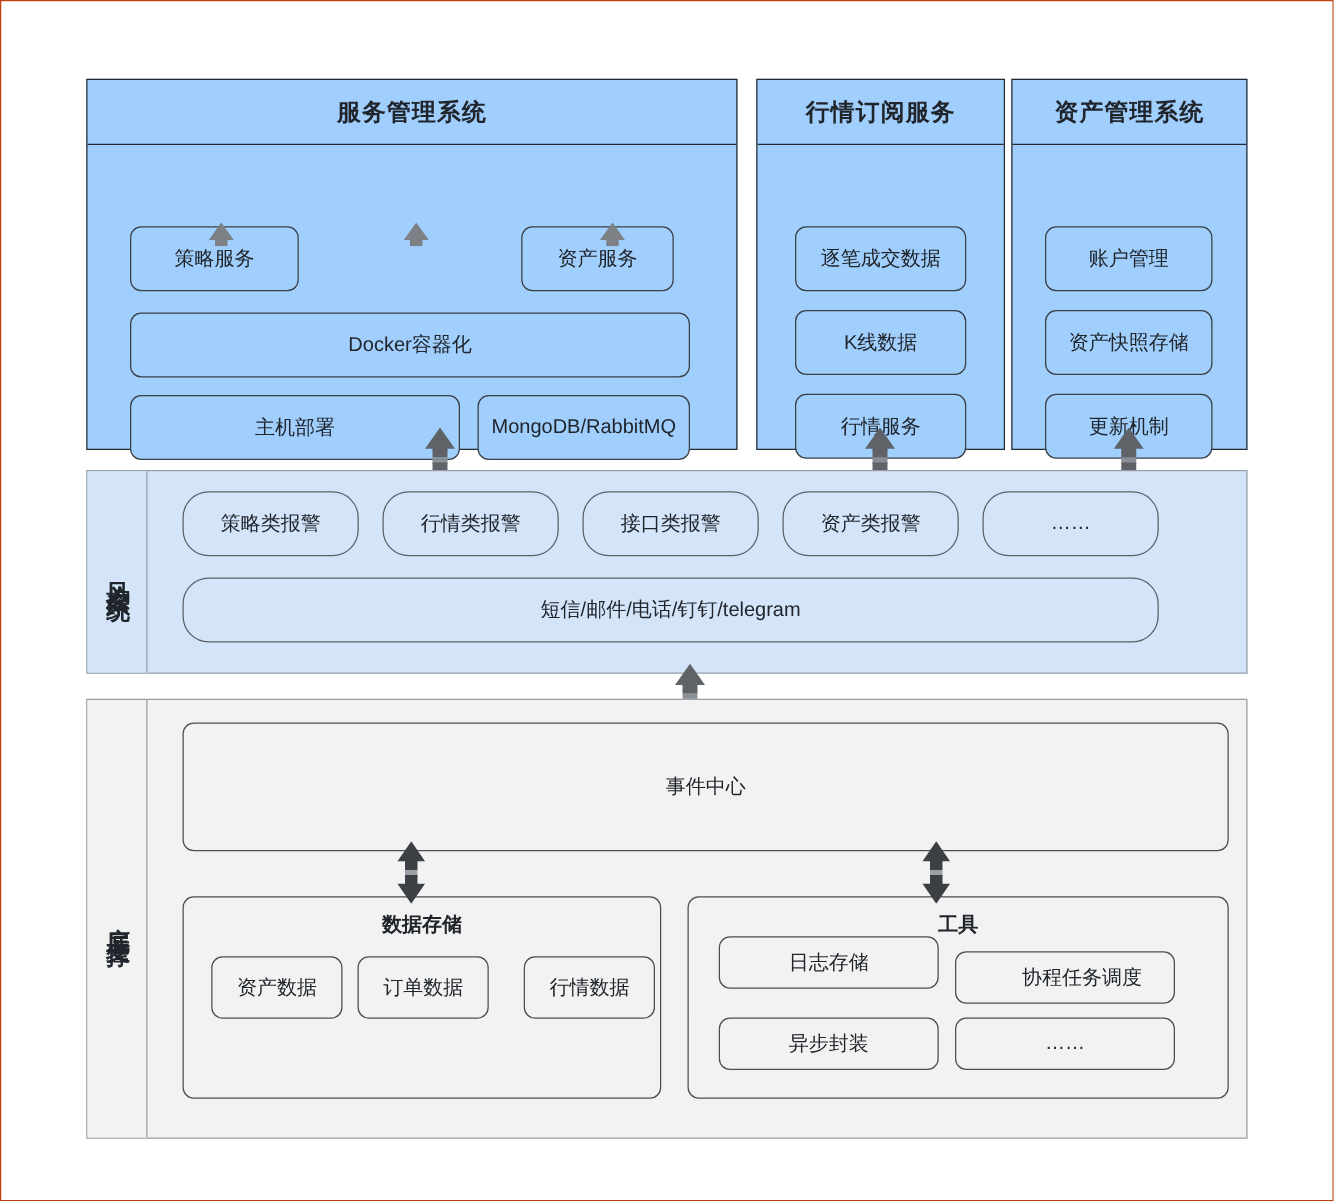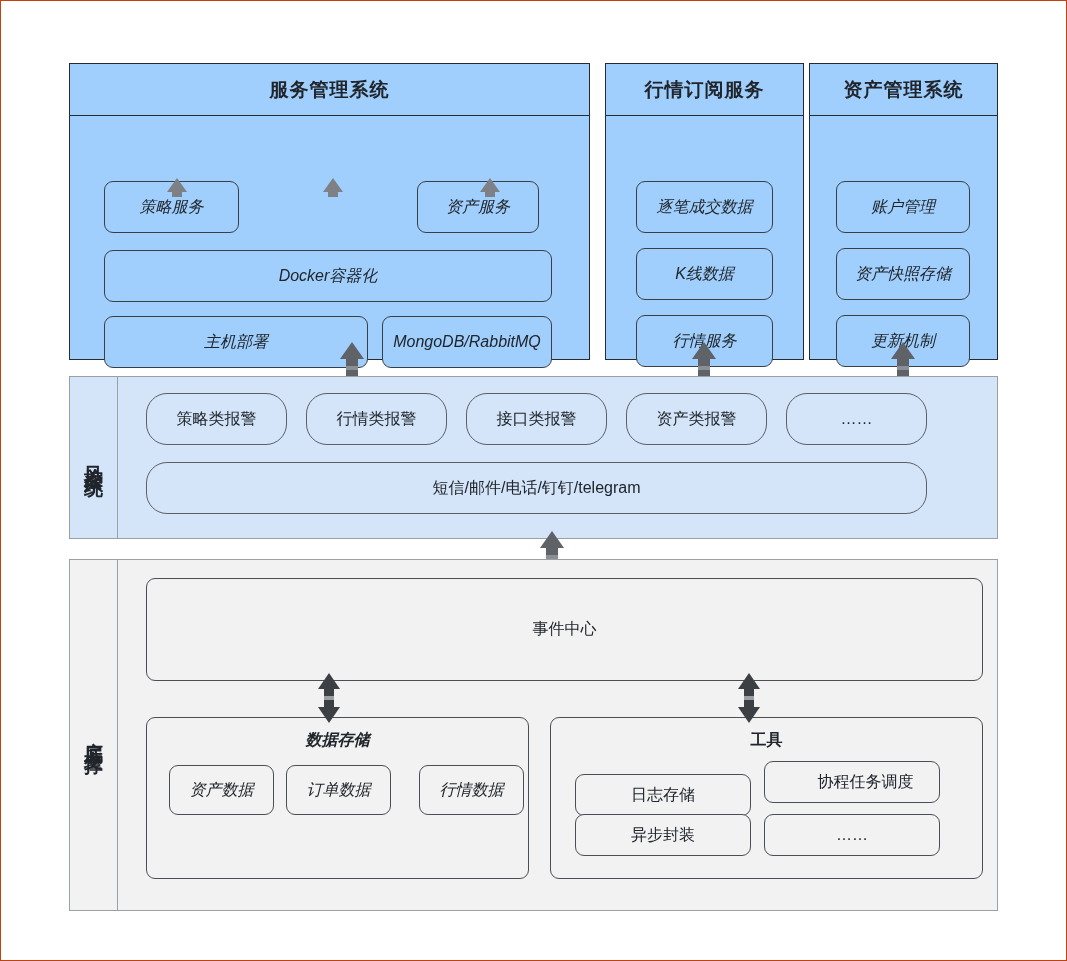--- a/index.html
+++ b/index.html
@@ -27,21 +27,20 @@
     border-bottom: 1.6px solid #262b32;
     display: flex; align-items: center; justify-content: center;
     font-weight: bold;
     font-size: 19px;
     color: #20252b;
     letter-spacing: 1px;
   }
   .panel-body {
     position: relative;
     padding: 12px 14px;
-    font-style: italic;
   }
 
   .rbox {
     border: 1px solid #3a3f45;
     border-radius: 9px;
     background: #a0cffd;
     display: flex; align-items: center; justify-content: center;
     font-size: 16px;
     color: #20252b;
     text-align: center;
@@ -208,30 +207,30 @@
   </div>
 
   <div class="band-base" style="left:68px; top:558px; width:929px; height:352px;">
     <div class="band-label">
       <span>底层支撑</span>
     </div>
     <div class="band-body">
 
       <div class="gbox" style="position:absolute; left:28px; top:18px; width:837px; height:103px;">事件中心</div>
 
-      <div class="gbox" style="position:absolute; left:28px; top:157px; width:383px; height:162px;font-style:italic;">
+      <div class="gbox" style="position:absolute; left:28px; top:157px; width:383px; height:162px;">
         <div class="group-title">数据存储</div>
         <div class="gbox" style="position:absolute; left:22px; top:47px; width:105px; height:50px;">资产数据</div>
         <div class="gbox" style="position:absolute; left:139px; top:47px; width:105px; height:50px;">订单数据</div>
         <div class="gbox" style="position:absolute; left:272px; top:47px; width:105px; height:50px;">行情数据</div>
       </div>
 
       <div class="gbox" style="position:absolute; left:432px; top:157px; width:433px; height:162px;">
         <div class="group-title">工具</div>
-        <div class="gbox" style="position:absolute; left:24px; top:56px; width:176px; height:42px;">日志存储</div>
+        <div class="gbox" style="position:absolute; left:24px; top:31px; width:176px; height:42px;">日志存储</div>
         <div class="gbox" style="position:absolute; left:213px; top:43px; width:176px; height:42px;padding-left:27px;">协程任务调度</div>
         <div class="gbox" style="position:absolute; left:24px; top:96px; width:176px; height:42px;">异步封装</div>
         <div class="gbox" style="position:absolute; left:213px; top:96px; width:176px; height:42px;">……</div>
       </div>
     </div>
   </div>
 
   <div class="arrow" style="left:315px; top:672px;">
     <svg width="26" height="50" viewBox="0 0 26 50">
       <path d="M13 0 L24 16 L18 16 L18 23 L8 23 L8 16 L2 16 Z" fill="#3c4044"></path>

